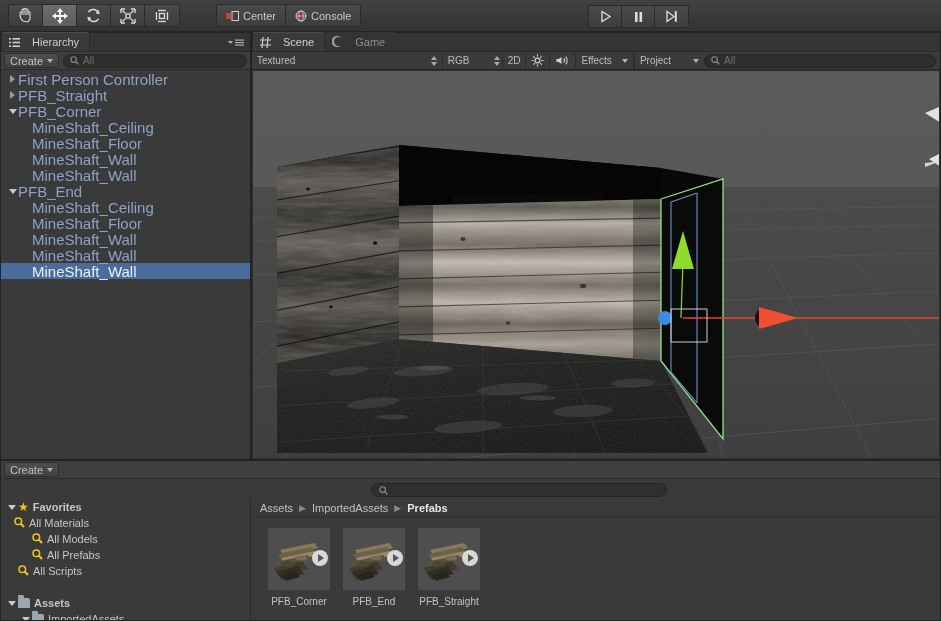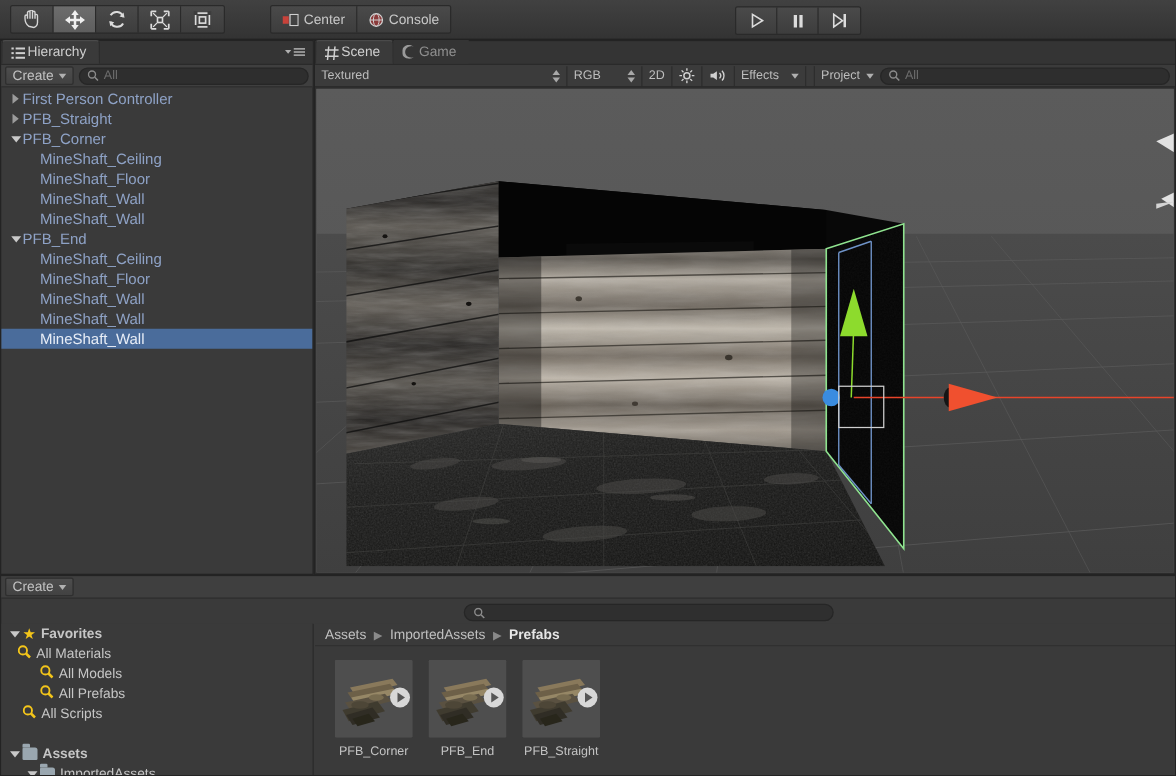--- a/index.html
+++ b/index.html
@@ -57,21 +57,21 @@
 
   
   .panel { position: absolute; background: #3a3a3a; border: 1px solid #232323; }
   .panel-tabs {
     height: 19px; background: #343434;
     display: flex; align-items: flex-end; position: relative;
     border-bottom: 1px solid #2a2a2a;
   }
   .ptab {
     height: 19px; padding: 0 10px 0 7px;
-    display: flex; align-items: center; gap: 2px;
+    display: flex; align-items: center; gap: 12px;
     font-size: 11px; color: #8f8f8f; cursor: pointer;
     background: #343434;
   }
   .ptab.active { background: #3a3a3a; color: #cfcfcf;
     border-top: 1px solid #4a4a4a; border-left:1px solid #2c2c2c; border-right:1px solid #2c2c2c;
     border-radius: 3px 3px 0 0; }
   .ptab-menu { position: absolute; right: 5px; top: 4px; cursor: pointer; }
 
   .panel-toolbar {
     height: 18px; background: #3f3f3f; border-bottom: 1px solid #2c2c2c;
@@ -90,40 +90,40 @@
     color: #6e6e6e; font-size: 10px; cursor: text; min-width: 0;
   }
   .caret { width:0;height:0;border-left:3px solid transparent;border-right:3px solid transparent;
     border-top:4px solid #b0b0b0; }
 
   
   #hierarchy { left: 0; top: 32px; width: 251px; height: 428px; }
   .hier-list { position: absolute; left:0; right:0; top: 38px; bottom: 0; overflow: hidden; }
   .hier-row {
     height: 16px; display: flex; align-items: center;
-    font-size: 12px; color: #8ea2c6; cursor: pointer; padding-left: 6px;
+    font-size: 15px; color: #8ea2c6; cursor: pointer; padding-left: 6px;
   }
   .hier-row.selected { background: #4a6c9b; color: #e8eef7; }
   .hier-row .arrow {
     width: 11px; height: 16px; display:flex; align-items:center; justify-content:center;
     flex: 0 0 11px;
   }
   .tri-right { width:0;height:0;border-top:4px solid transparent;border-bottom:4px solid transparent;
     border-left:5px solid #9b9b9b; }
   .tri-down { width:0;height:0;border-left:4px solid transparent;border-right:4px solid transparent;
     border-top:5px solid #c9c9c9; }
 
   
   #scenepanel { left: 251px; top: 32px; width: 690px; height: 428px; background:#2f2f2f; }
   .scene-toolbar {
     height: 18px; background: #3b3b3b; border-bottom: 1px solid #272727;
     display: flex; align-items: center; font-size: 10px; color: #bdbdbd;
   }
   .sc-seg { height: 16px; display:flex; align-items:center; padding: 0 5px;
-    border-right: 1px solid #2d2d2d; cursor: pointer; gap: 5px; }
+    border-right: 1px solid #2d2d2d; cursor: pointer; gap: 22px; }
   .updown { display:flex; flex-direction:column; gap:2px; margin-left:3px; }
   .ud-up { width:0;height:0;border-left:3px solid transparent;border-right:3px solid transparent;
     border-bottom:4px solid #a8a8a8; }
   .ud-dn { width:0;height:0;border-left:3px solid transparent;border-right:3px solid transparent;
     border-top:4px solid #a8a8a8; }
   .viewport { position:absolute; left:1px; right:1px; top:38px; bottom:1px; overflow:hidden;
     background: linear-gradient(to bottom, #575757 0%, #4f4f4f 38%, #4a4a4a 39%, #444 100%); }
 
   
   #project { left: 0; top: 460px; width: 941px; height: 161px; }

